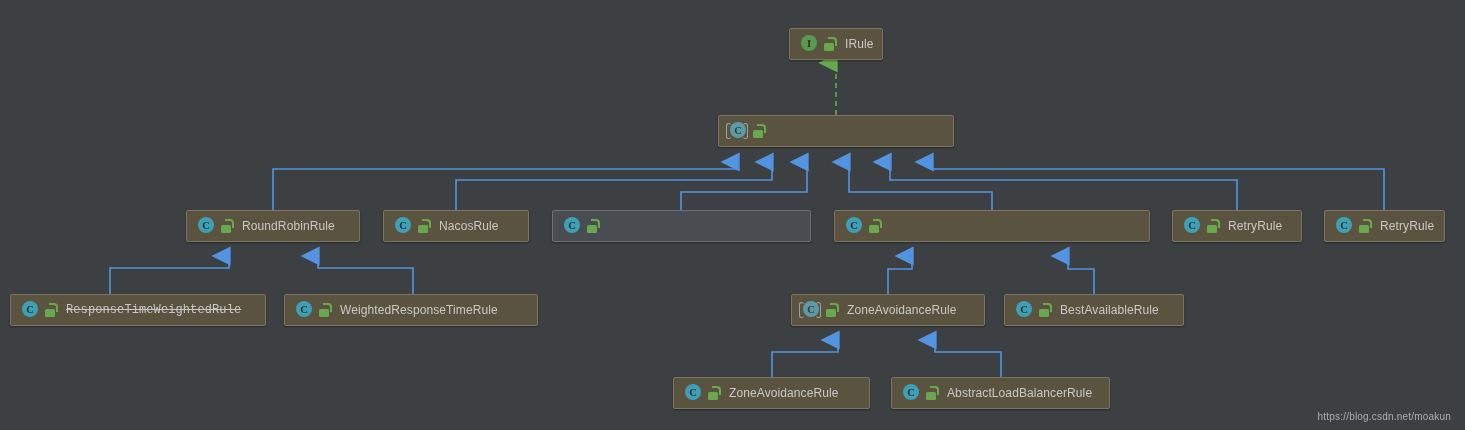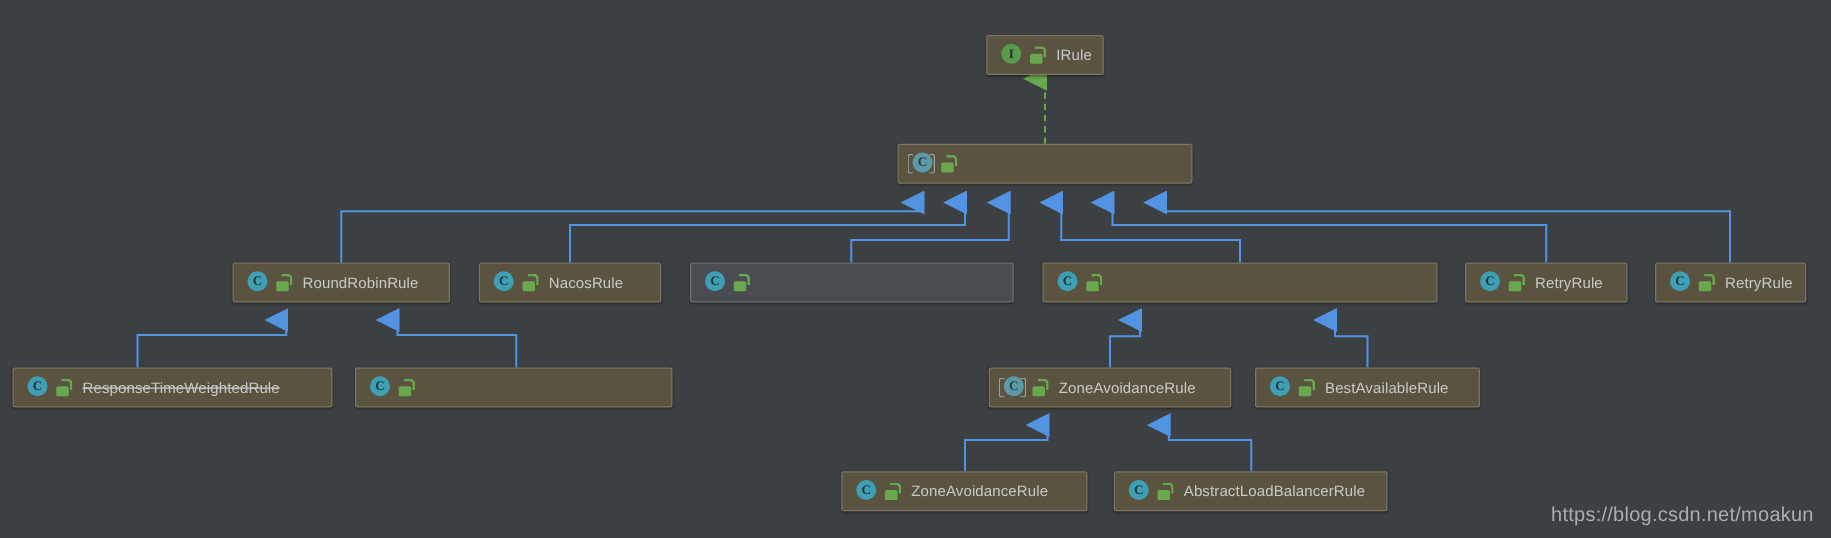--- a/index.html
+++ b/index.html
@@ -25,21 +25,21 @@
   }
   .node.alt{ background:#494c50; border-color:#6c6f73; }
 
   .node-label{
     font-size:12px;
     color:#c8c8c8;
     letter-spacing:.1px;
     margin-left:9px;
   }
   .node-label.green{ color:#6aa84f; }
-  .node-label.struck{ text-decoration:line-through; text-decoration-thickness:1px; }
+  .node-label.struck{ text-decoration:line-through; text-decoration-thickness:1px;font-family:Liberation Mono, monospace; }
 
   
   .type-icon{position:relative;width:18px;height:18px;flex:0 0 18px;}
   .type-icon .disc{
     position:absolute;left:2px;top:0;width:16px;height:16px;
     border-radius:50%;
     box-sizing:border-box;
     display:flex;align-items:center;justify-content:center;
     font-size:10.5px;font-weight:bold;
     font-family:"Liberation Serif","DejaVu Serif",serif;
@@ -64,21 +64,21 @@
     background:#6aa84f;border-radius:1.5px;
   }
   .lock-icon .shackle{
     position:absolute;left:4px;top:0;width:7px;height:7px;
     border:2px solid #6aa84f;border-bottom:none;border-left:none;
     border-radius:0 4px 0 0;
   }
 
   #watermark{
     position:absolute;right:14px;bottom:8px;
-    font-size:16px;color:#a9adb0;letter-spacing:.2px;
+    font-size:10px;color:#a9adb0;letter-spacing:.2px;
   }
 </style>
 </head>
 <body>
 
 <div id="canvas">
 
   <svg id="edges" viewBox="0 0 1465 430" width="1465" height="430">
     <defs>
       <marker id="arrow-blue" viewBox="0 0 12 12" refX="6" refY="11" markerWidth="12" markerHeight="12" orient="auto-start-reverse">
@@ -205,20 +205,21 @@
         <span class="node-label struck">ResponseTimeWeightedRule</span>
       </div>
       <div class="node" style="left: 284px; top: 294px; width: 254px;">
         <span class="type-icon cls">
           <span class="disc">C</span>
         </span>
         <span class="lock-icon">
           <span class="shackle"></span>
           <span class="body"></span>
         </span>
+        <span class="node-label">WeightedResponseTimeRule</span>
       </div>
       <div class="node" style="left: 791px; top: 294px; width: 194px;">
         <span class="type-icon abs">
           <span class="disc">C</span>
         </span>
         <span class="lock-icon">
           <span class="shackle"></span>
           <span class="body"></span>
         </span>
         <span class="node-label">ZoneAvoidanceRule</span>

